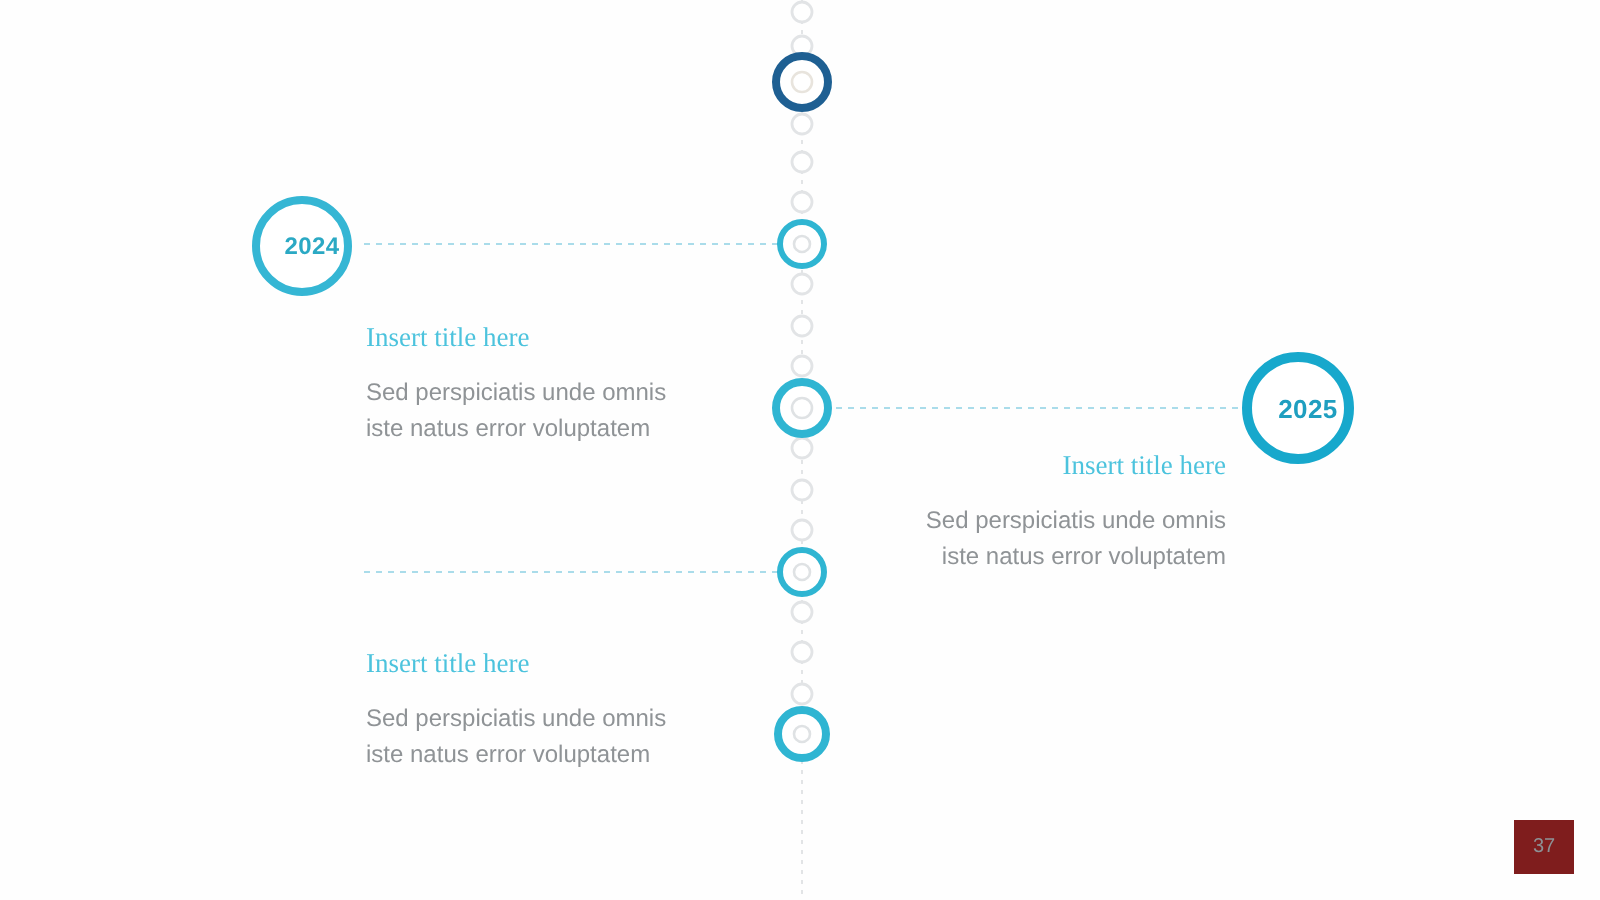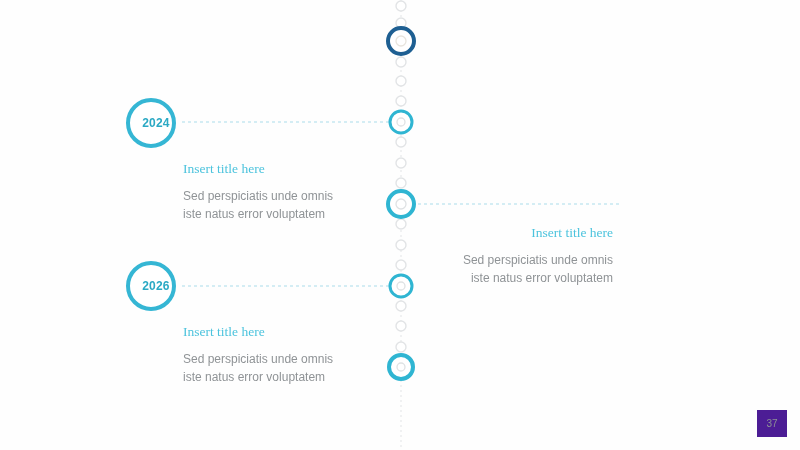--- a/index.html
+++ b/index.html
@@ -97,21 +97,21 @@
   .block-2026 { left: 183px; top: 323px; text-align: left; }
   .block-2025 { left: 413px; top: 224px; width: 200px; text-align: right; }
 
   
   #page-number {
     position: absolute;
     right: 13px;
     bottom: 13px;
     width: 30px;
     height: 27px;
-    background: #4c1d95;
+    background: #7f1d1d;
     display: flex;
     align-items: center;
     justify-content: center;
   }
   #page-number .num {
     font-size: 10px;
     color: #8d9195;
     line-height: 1;
   }
 </style>
@@ -150,24 +150,24 @@
         <circle cx="401" cy="286" r="4" fill="#ffffff" stroke="#dfe2e4" stroke-width="1.3"></circle>
         <circle cx="401" cy="367" r="12" fill="#ffffff" stroke="#2fb5d2" stroke-width="4"></circle>
         <circle cx="401" cy="367" r="4" fill="#ffffff" stroke="#dfe2e4" stroke-width="1.3"></circle>
       </g>
   </svg>
 
   <div class="year-badge badge-2024">
     <span class="year-text">2024</span>
   </div>
 
+  <div class="year-badge badge-2025">
+    <span class="year-text">2025</span>
+  </div>
 
-  <div class="year-badge badge-2026">
-    <span class="year-text">2026</span>
-  </div>
 
   <div class="text-block block-2024">
     <p class="title">Insert title here</p>
     <p class="body">
       <span class="body-line">Sed perspiciatis unde omnis</span>
       <span class="body-line">iste natus error voluptatem</span>
     </p>
   </div>
 
   <div class="text-block block-2025">

